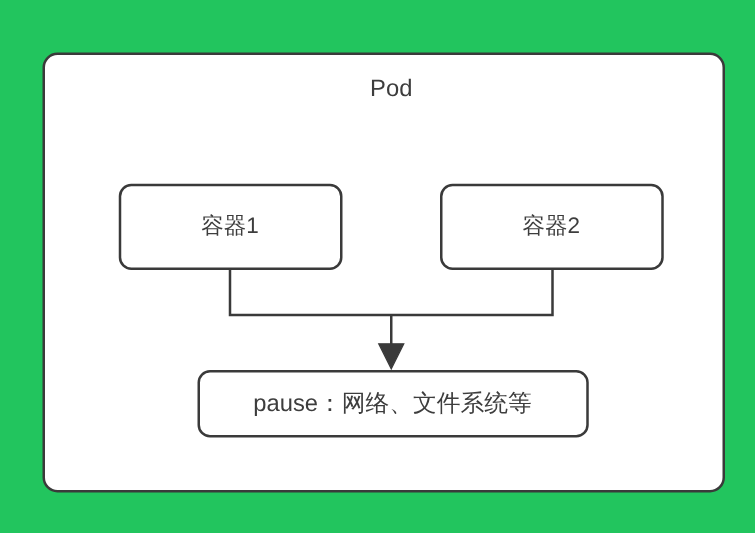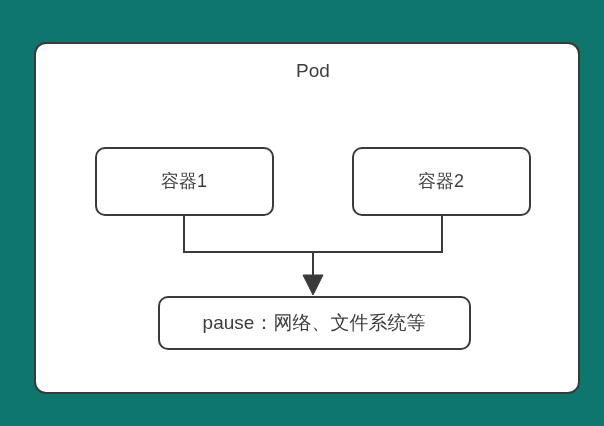--- a/index.html
+++ b/index.html
@@ -8,21 +8,21 @@
     padding: 0;
     background: #ffffff;
   }
   body {
     font-family: "Liberation Sans", "DejaVu Sans", sans-serif;
   }
   #canvas {
     position: relative;
     width: 604px;
     height: 426px;
-    background: #0f766e;
+    background: #22c55e;
     overflow: hidden;
   }
   #diagram-svg {
     position: absolute;
     left: 0;
     top: 0;
     width: 604px;
     height: 426px;
     display: block;
   }

